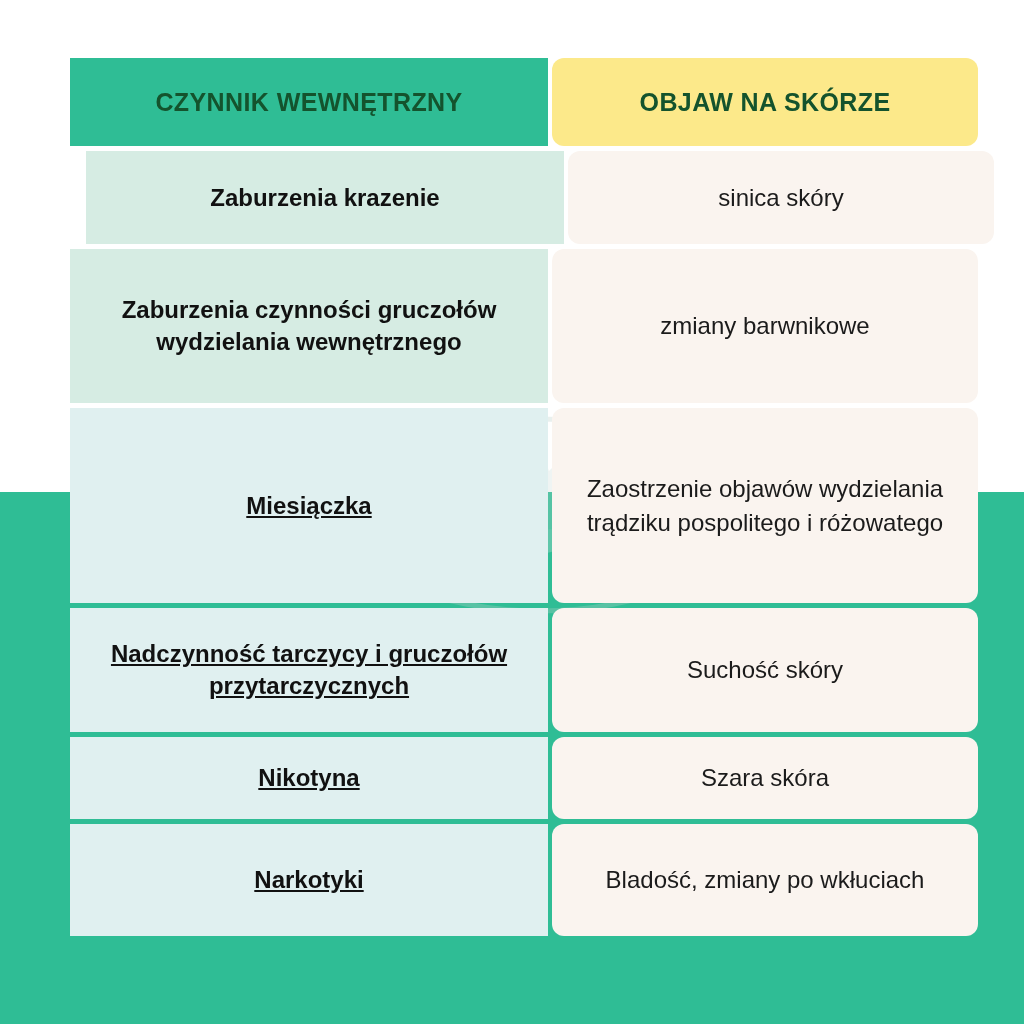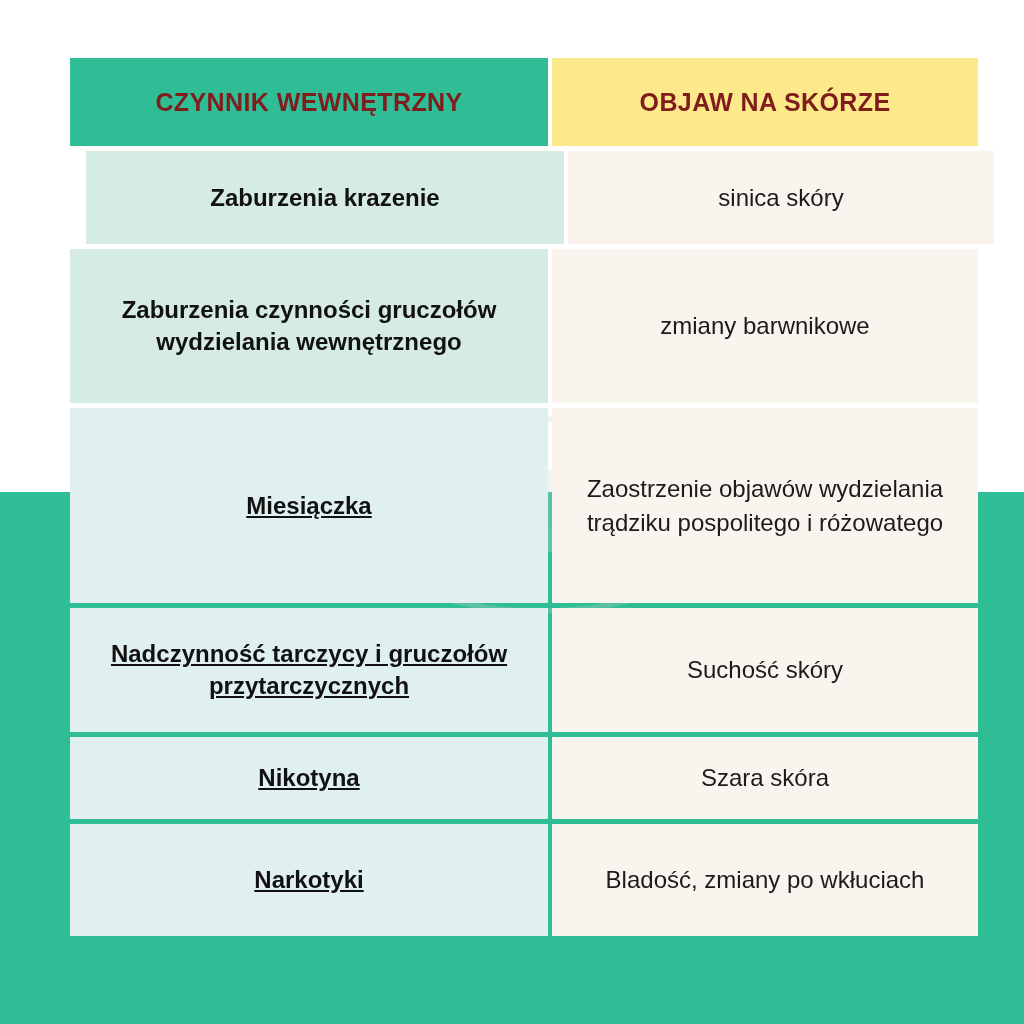--- a/index.html
+++ b/index.html
@@ -55,35 +55,35 @@
 
   .cell {
     box-sizing: border-box;
     display: flex;
     align-items: center;
     justify-content: center;
     text-align: center;
   }
 
   .col-left  { width: 478px; margin-right: 4px; }
-  .col-right { width: 426px; }
+  .col-right { width: 426px; border-radius: 12px; }
 
   
   .row-header { height: 88px; }
   .row-header .col-left {
     background: #2fbd95;
   }
   .row-header .col-right {
     background: #fce98a;
   }
   .hdr-text {
     font-weight: bold;
     font-size: 25px;
     letter-spacing: .4px;
-    color: #7f1d1d;
+    color: #14532d;
   }
 
   
   .row-body { margin-top: 5px; }
   .row-body .col-left {
     background: #d6ece3;
     color: #111111;
     font-weight: bold;
     font-size: 24px;
     line-height: 1.33;

